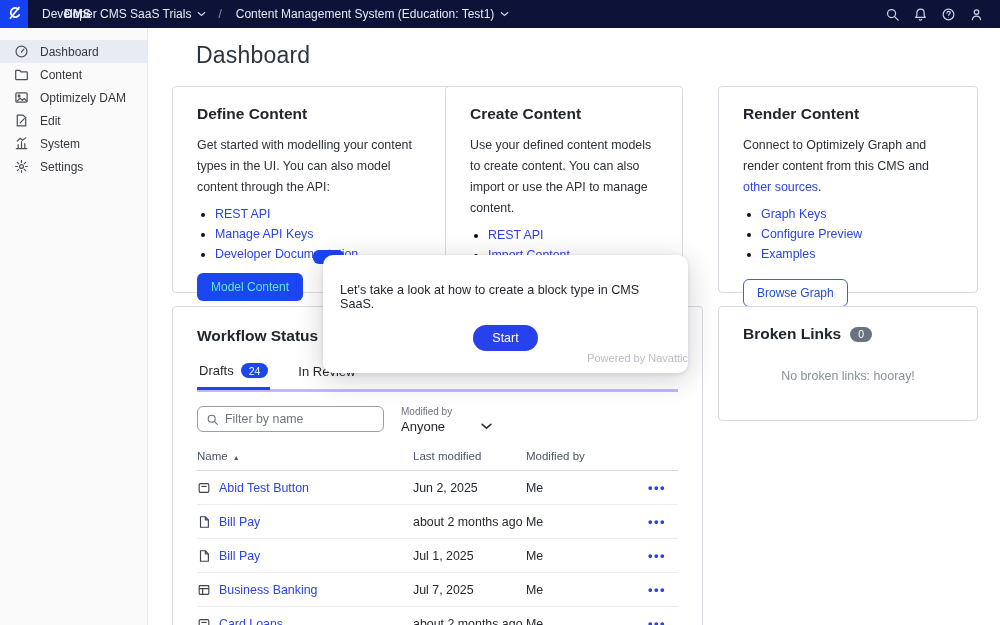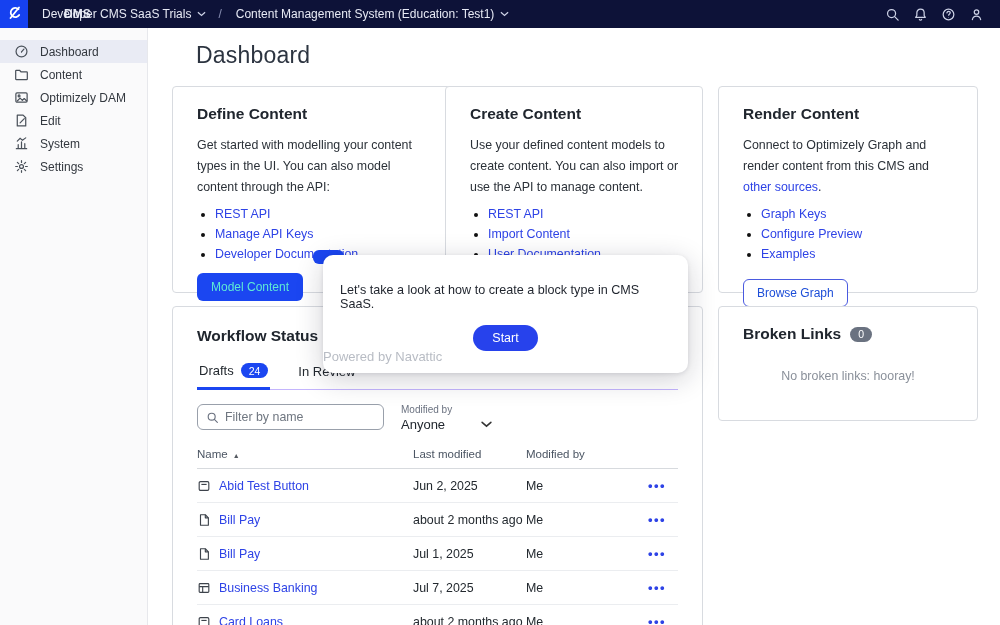--- a/index.html
+++ b/index.html
@@ -26,40 +26,40 @@
                font-size:12px; color:#33383f; cursor:pointer; }
   .side-item.active { background:#e9ebf4; }
   .side-icon { width:15px; height:15px; color:#4a515a; flex:0 0 15px; }
 
   
   .page-title { position:absolute; left:196px; top:42px; font-size:23px; font-weight:400;
                 color:#2c3440; letter-spacing:.2px; }
 
   .card { position:absolute; background:#fff; border:1px solid #d8dbe0; border-radius:4px; }
   #card-define   { left:172px; top:86px;  width:280px; height:207px; padding:18px 24px; }
-  #card-create   { left:445px; top:86px;  width:258px; height:207px; padding:18px 24px; }
+  #card-create   { left:445px; top:86px;  width:238px; height:207px; padding:18px 24px; }
   #card-render   { left:718px; top:86px;  width:260px; height:207px; padding:18px 24px; }
   #card-workflow { left:172px; top:306px; width:531px; height:334px; padding:20px 24px 0; }
   #card-broken   { left:718px; top:306px; width:260px; height:115px; padding:18px 24px; }
 
   .card h2 { font-size:15.5px; font-weight:600; color:#20262e; margin-bottom:12px; }
   .card p  { font-size:12.4px; line-height:1.7; color:#2b3138; margin-bottom:8px; }
   .card ul { margin:4px 0 10px 18px; }
   .card li { font-size:12.4px; line-height:17px; margin:3px 0; color:#111; }
   a.link { color:#2e43e6; text-decoration:none; cursor:pointer; }
 
   .btn-primary { display:inline-block; background:#1b46f1; color:#5eead4; font-size:12px;
                  padding:7px 14px; border:none; border-radius:6px; cursor:pointer;
                  font-family:inherit; }
   .btn-outline { display:inline-block; background:#fff; color:#1d4ed8; font-size:12px;
                  padding:6px 13px; border:1px solid #4a5ae0; border-radius:6px; cursor:pointer;
                  margin-top:6px; font-family:inherit; }
 
   
-  .tabs { display:flex; gap:26px; margin-top:14px; border-bottom:1px solid #c4b5fd; }
+  .tabs { display:flex; gap:26px; margin-top:14px; border-bottom:3px solid #c4b5fd; }
   .tab  { display:flex; align-items:center; gap:7px; font-size:13px; color:#23292f;
           padding:4px 2px 9px; cursor:pointer; }
   .tab.active { border-bottom:3px solid #1b46f1; margin-bottom:-1px; font-weight:500; }
   .badge-blue { background:#1b46f1; color:#fff; font-size:10.5px; padding:1.5px 8px;
                 border-radius:9px;text-align:center; }
   .filter-row { display:flex; align-items:flex-start; gap:17px; margin-top:14px; }
   .filter-box { width:187px; height:26px; border:1px solid #99a0ab; border-radius:6px;
                 display:flex; align-items:center; gap:6px; padding:0 8px; background:#fff; }
   .filter-box input { border:none; outline:none; font-size:12.4px; width:140px;
                       color:#0f766e; font-family:inherit; }
@@ -88,22 +88,22 @@
   
   .frag { position:absolute; left:313px; top:250px; width:31px; height:14px;
           background:#1b46f1; border-radius:6px; z-index:5; }
   .popover { position:absolute; left:323px; top:255px; width:365px; height:118px;
              background:#fff; border-radius:10px; z-index:10;
              box-shadow:0 6px 28px rgba(18,22,40,.20), 0 1px 4px rgba(18,22,40,.10); }
   .pop-msg { font-size:12.6px; color:#1f242d; padding:28px 24px 0 17px; }
   .pop-btn-row { text-align:center; margin-top:14px; }
   .btn-pill { background:#2742ec; color:#fff; border:none; border-radius:999px;
               font-size:12.5px; padding:6px 19px; cursor:pointer; font-family:inherit; }
-  .pop-powered { position:absolute; bottom:9px; width:100%; text-align:left;
-                 font-size:13px; color:#b8bcc4; }
+  .pop-powered { position:absolute; bottom:9px; width:100%; text-align:right;
+                 font-size:11px; color:#b8bcc4; }
 
   svg { display:block; }
 </style>
 </head>
 <body>
 
 <header class="topbar">
   <div class="logo-tile">
     <svg width="18" height="18" viewBox="0 0 18 18" fill="none" stroke="#fff" stroke-width="1.8" stroke-linecap="round">
       <path d="M13.5 4.2 A4.6 4.6 0 1 0 14.2 10"></path>

